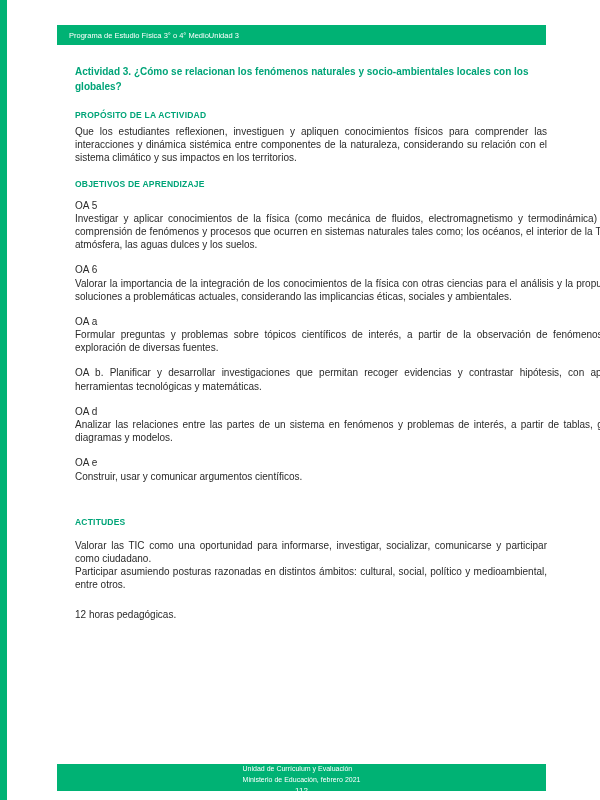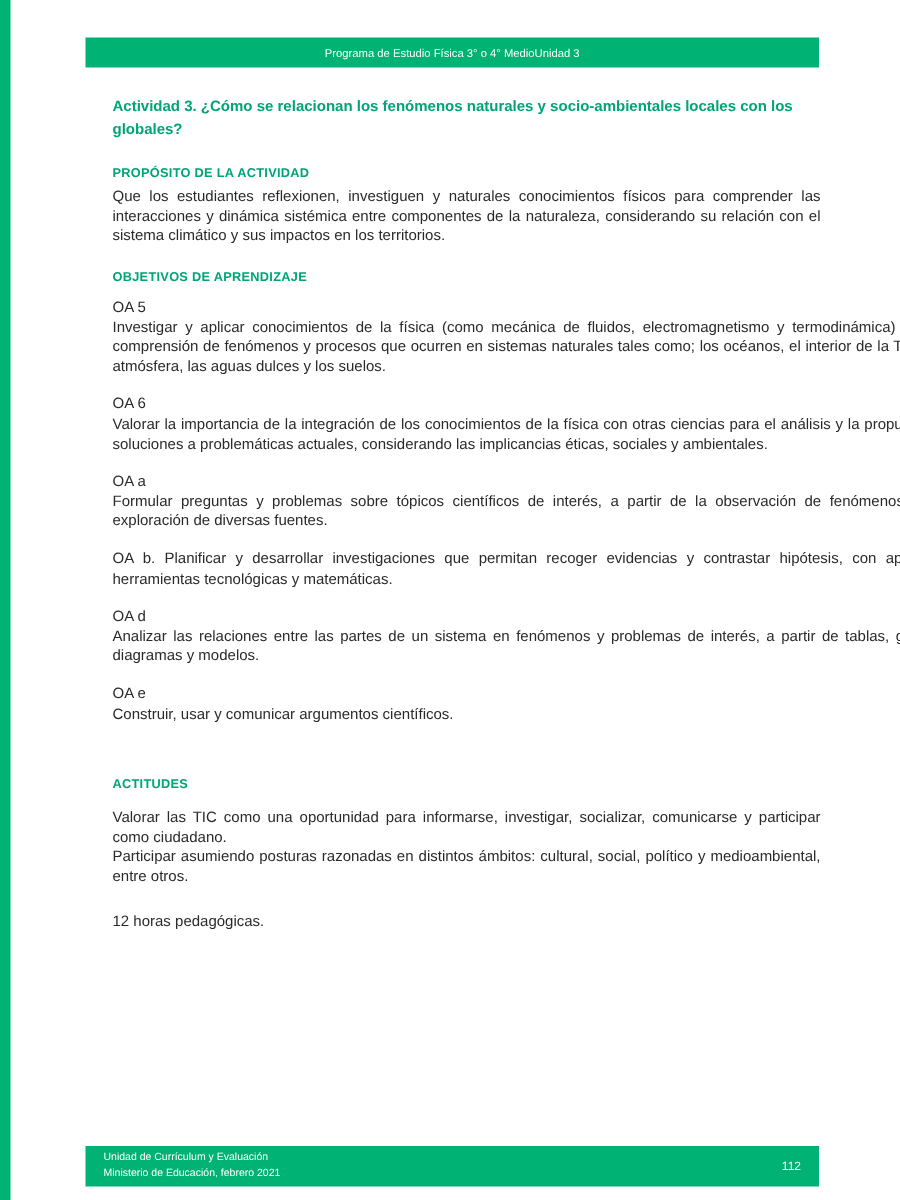--- a/index.html
+++ b/index.html
@@ -24,35 +24,36 @@
     background: var(--accent);
   }
   .header-bar {
     position: absolute;
     top: 25px; left: 57px;
     width: 489px; height: 20px;
     background: var(--accent);
     color: #ffffff;
     font-size: 7.5px;
     display: flex;
-    justify-content: center;
+    justify-content: flex-start;
     align-items: center;
     padding: 0 12px;
   }
   .footer-bar {
     position: absolute;
     top: 764px; left: 57px;
     width: 489px; height: 27px;
     background: var(--accent);
     color: #ffffff;
     font-size: 7px;
     display: flex;
     justify-content: space-between;
     align-items: center;
     padding: 0 12px;
+    flex-direction: column;
   }
   .footer-left div { line-height: 1.55; }
   .footer-page { font-size: 8px; }
   .content {
     position: absolute;
     top: 64px; left: 75px;
     width: 525px;
   }
   .title {
     font-size: 10px;
@@ -96,21 +97,21 @@
     <span>Programa de Estudio Física 3° o 4° Medio</span>
     <span>Unidad 3</span>
   </div>
 
   <div class="content">
 
     <h1 class="title">Actividad 3. ¿Cómo se relacionan los fenómenos naturales y socio-ambientales locales con los globales?</h1>
 
     <div>
       <h2 class="sec-heading">PROPÓSITO DE LA ACTIVIDAD</h2>
-      <p class="body narrow">Que los estudiantes reflexionen, investiguen y naturales conocimientos físicos para comprender las interacciones y dinámica sistémica entre componentes de la naturaleza, considerando su relación con el sistema climático y sus impactos en los territorios.</p>
+      <p class="body narrow">Que los estudiantes reflexionen, investiguen y apliquen conocimientos físicos para comprender las interacciones y dinámica sistémica entre componentes de la naturaleza, considerando su relación con el sistema climático y sus impactos en los territorios.</p>
     </div>
 
     <div class="mt14">
       <h2 class="sec-heading">OBJETIVOS DE APRENDIZAJE</h2>
 
       <div class="oa-item">
         <div class="oa-label">OA 5</div>
         <p class="body wide">Investigar y aplicar conocimientos de la física (como mecánica de fluidos, electromagnetismo y termodinámica) para la comprensión de fenómenos y procesos que ocurren en sistemas naturales tales como; los océanos, el interior de la Tierra, la atmósfera, las aguas dulces y los suelos.</p>
       </div>
 

